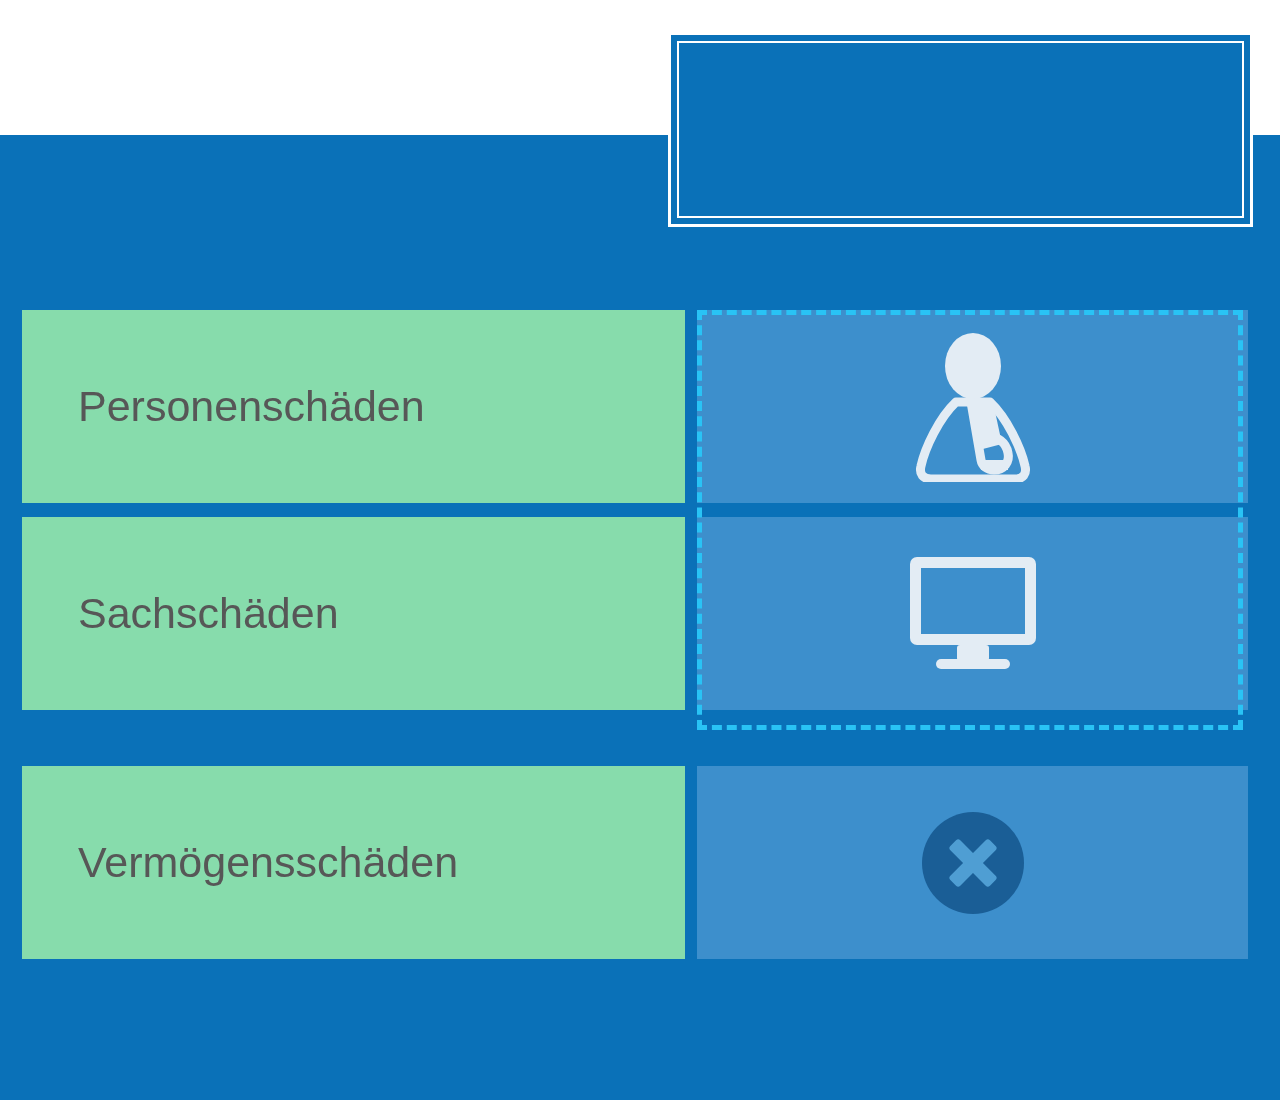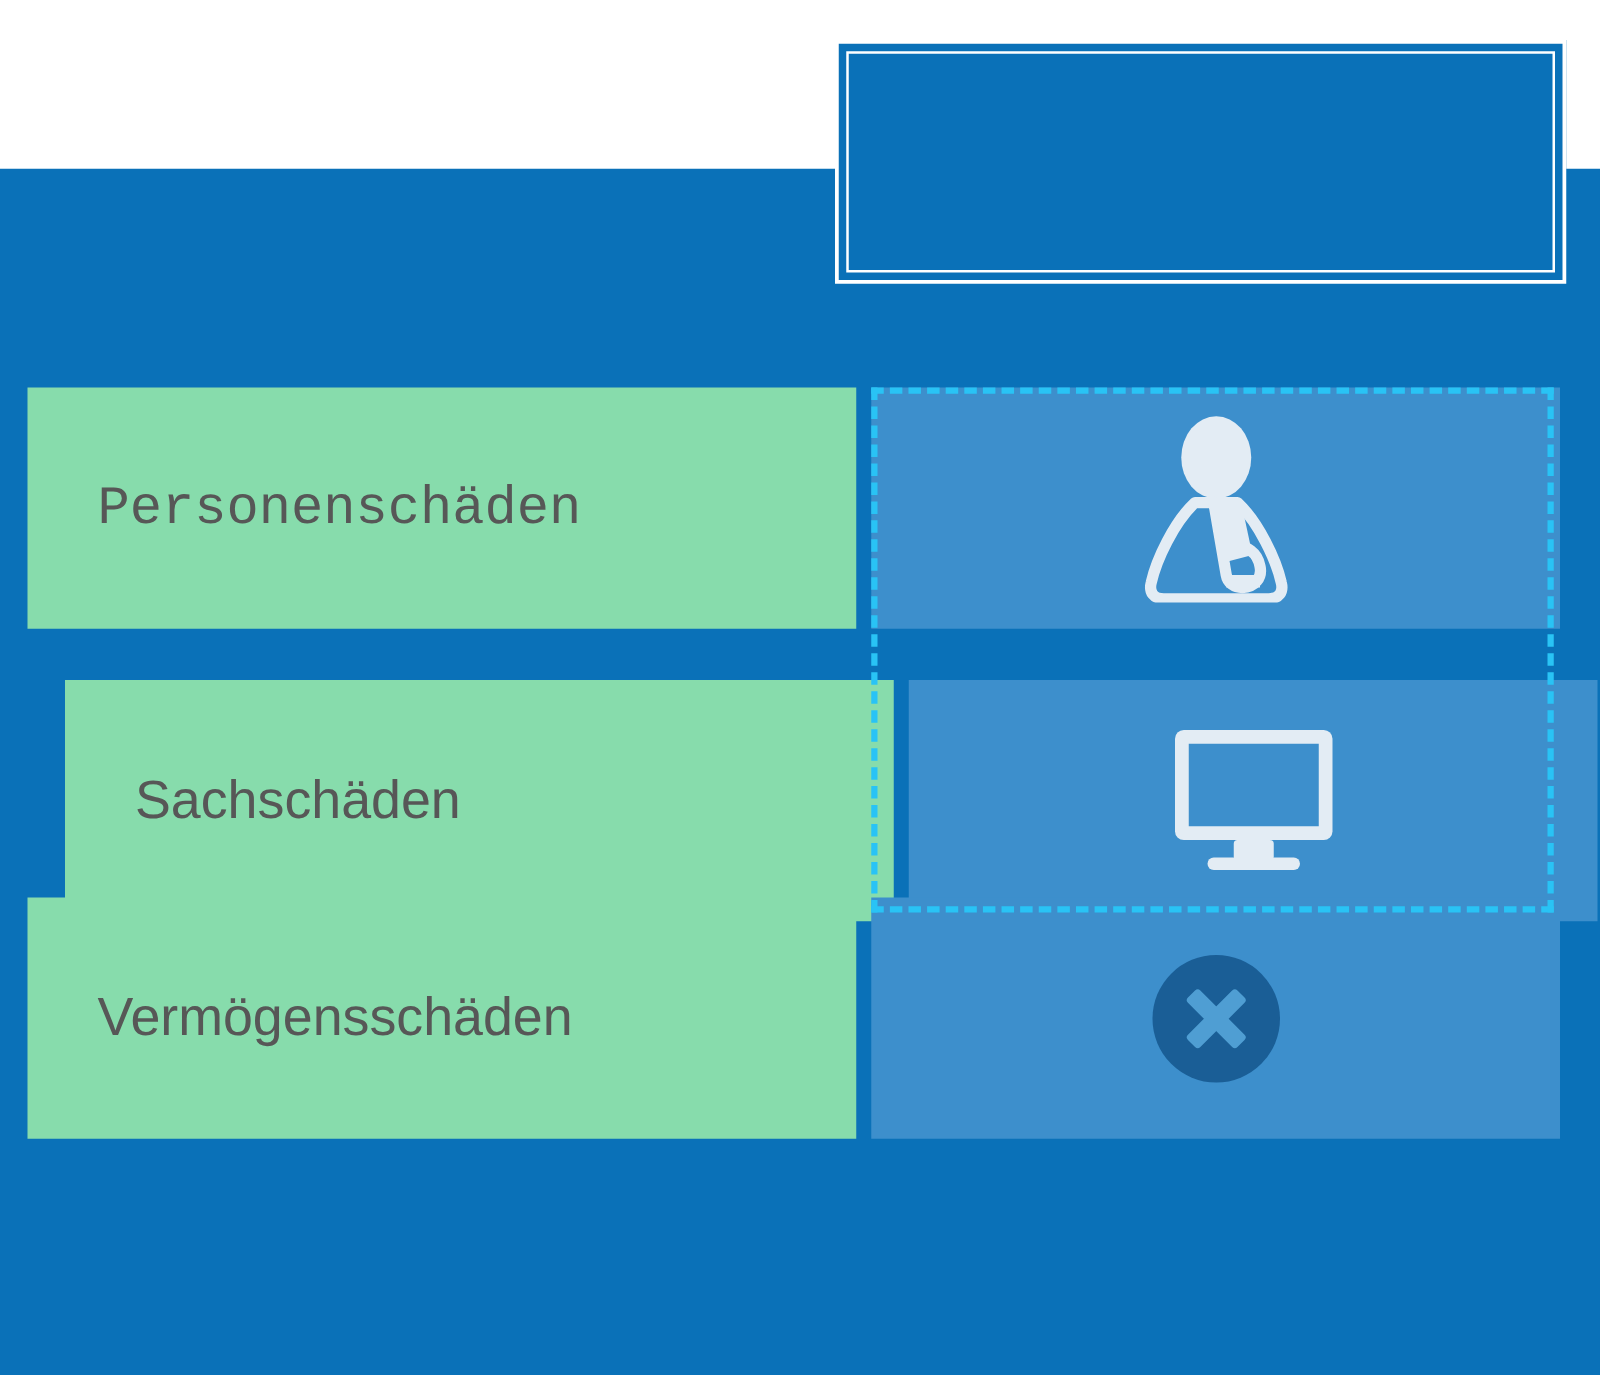--- a/index.html
+++ b/index.html
@@ -62,23 +62,23 @@
     white-space: nowrap;
   }
 
   
   .row {
     position: absolute;
     left: 22px;
     width: 1226px;
     height: 193px;
   }
-  .row-1 { top: 310px; font-family: Liberation Mono, monospace; }
-  .row-2 { top: 544px; margin-left: 30px; }
-  .row-3 { top: 718px; }
+  .row-1 { top: 310px; }
+  .row-2 { top: 517px; }
+  .row-3 { top: 766px; }
 
   .label-box {
     position: absolute;
     left: 0;
     top: 0;
     width: 663px;
     height: 193px;
     background: #87dcac;
     display: flex;
     align-items: center;

